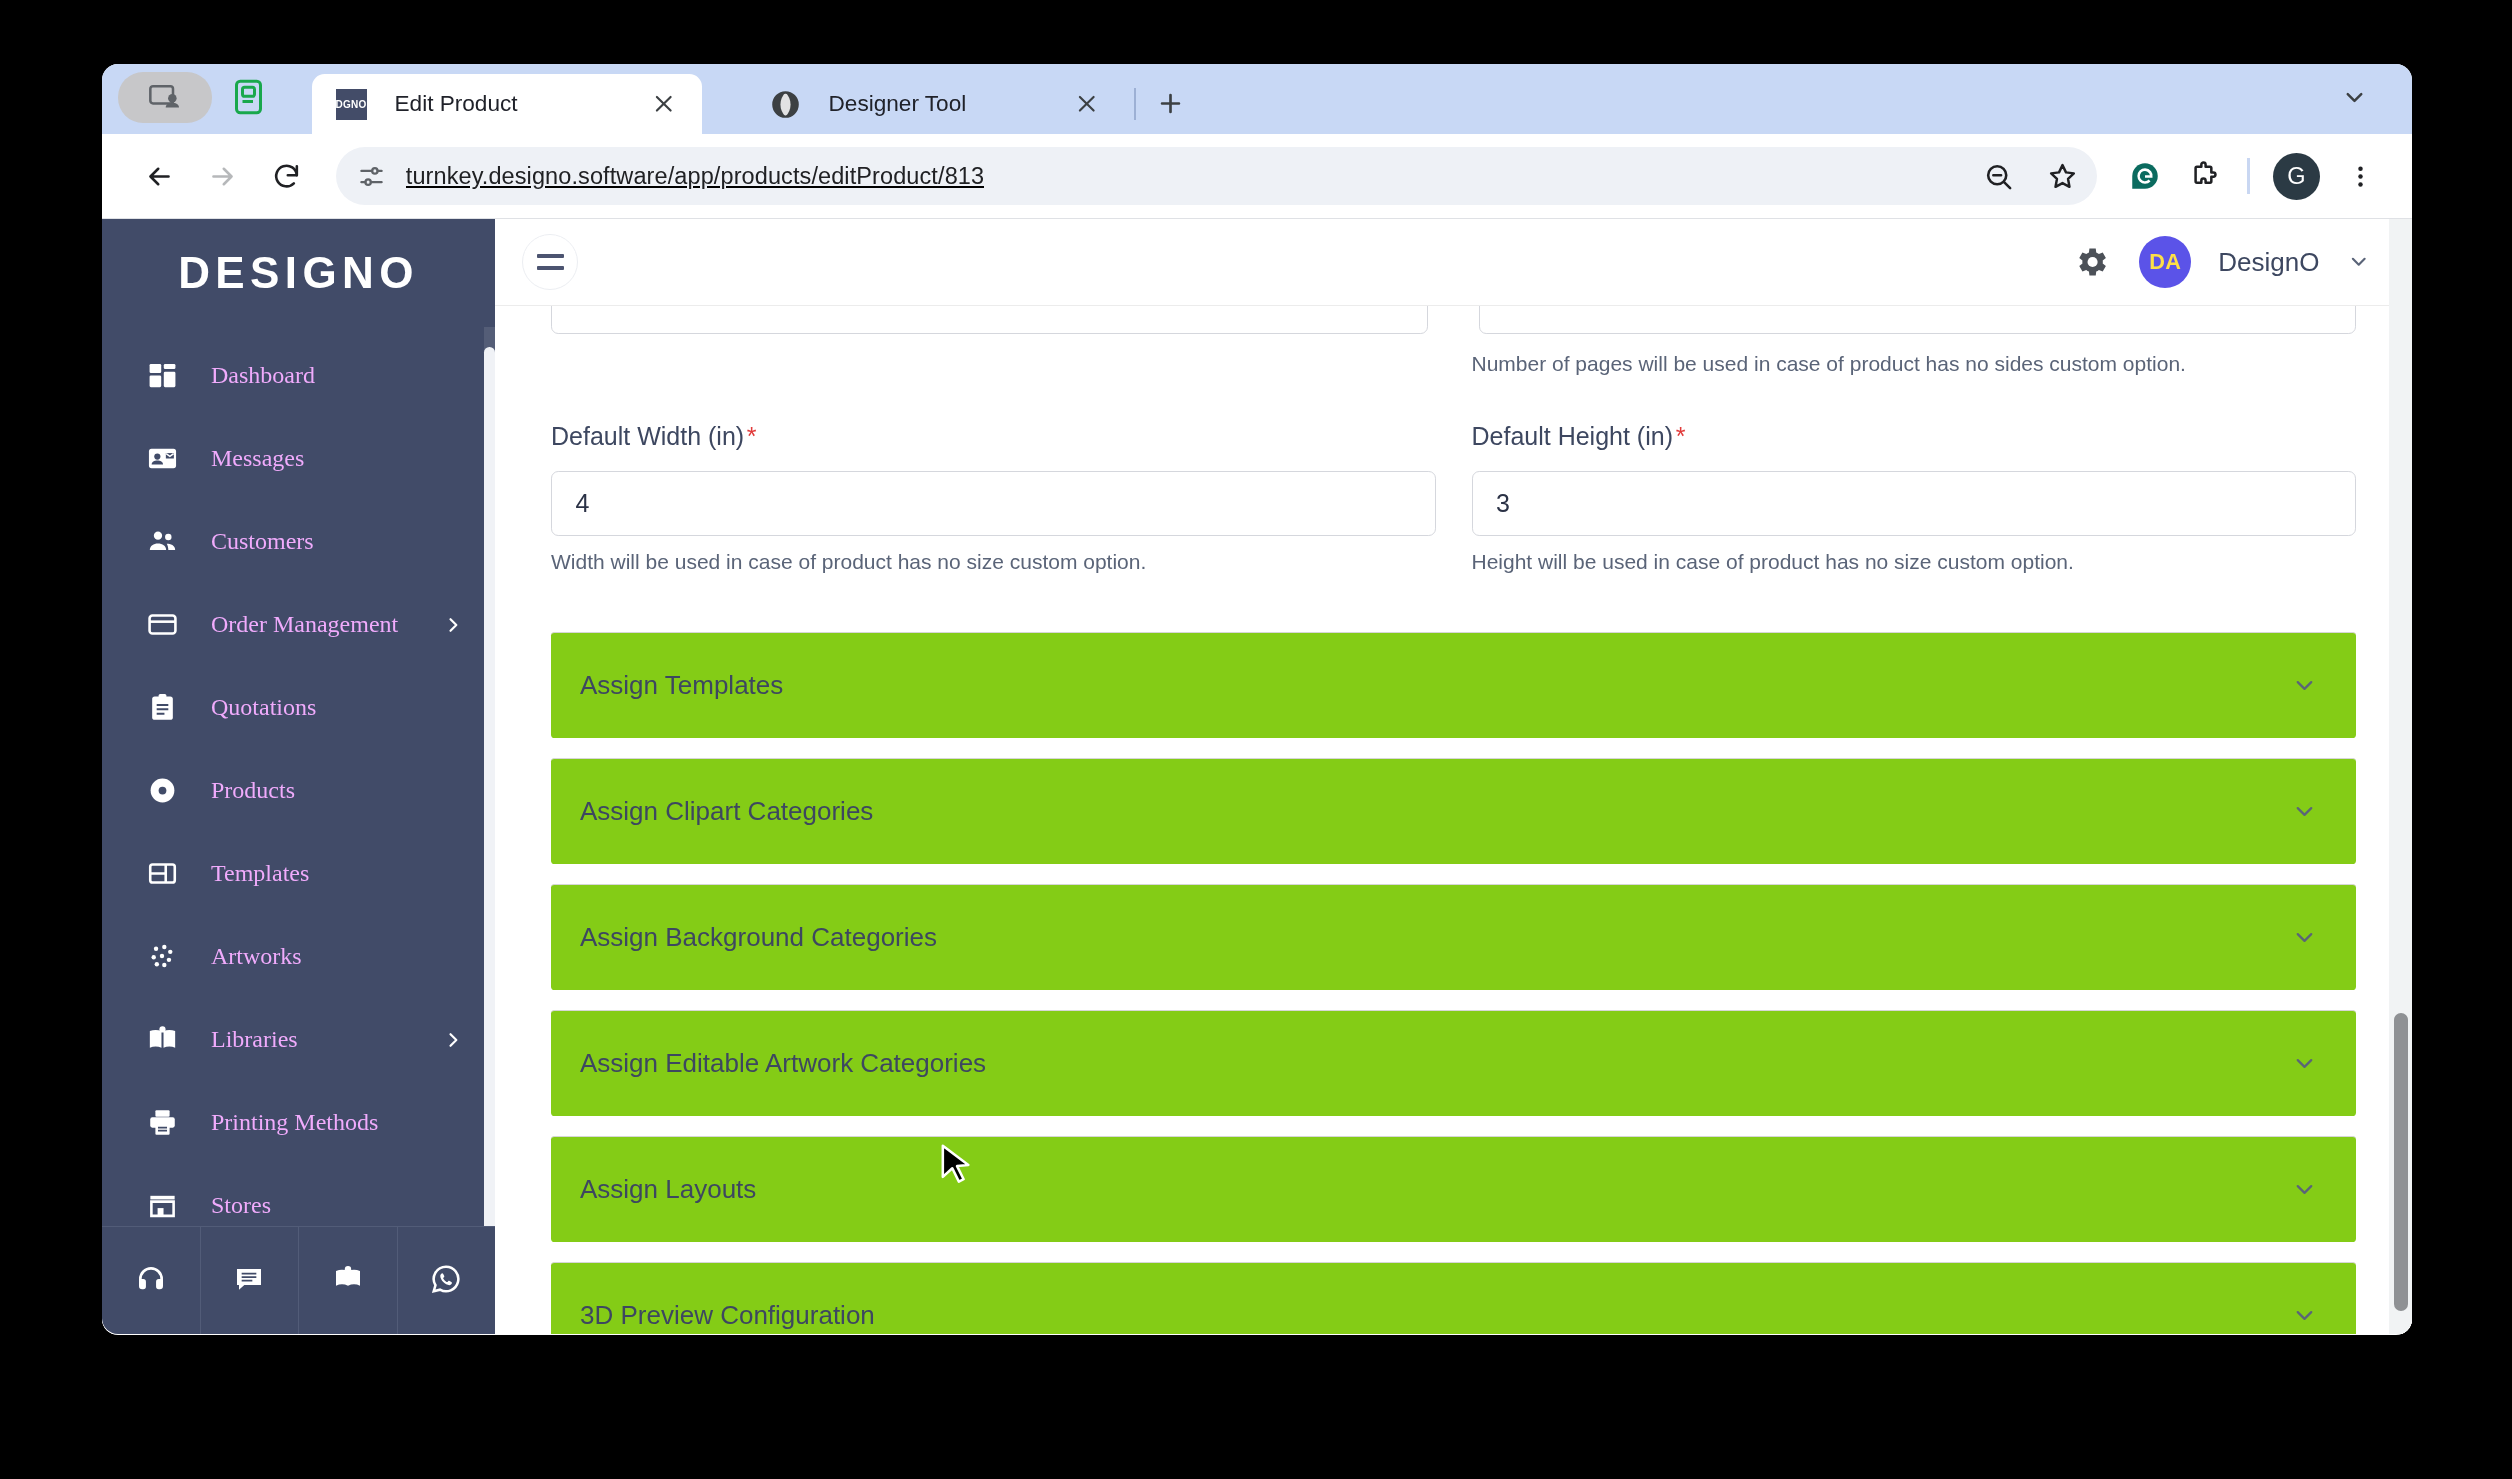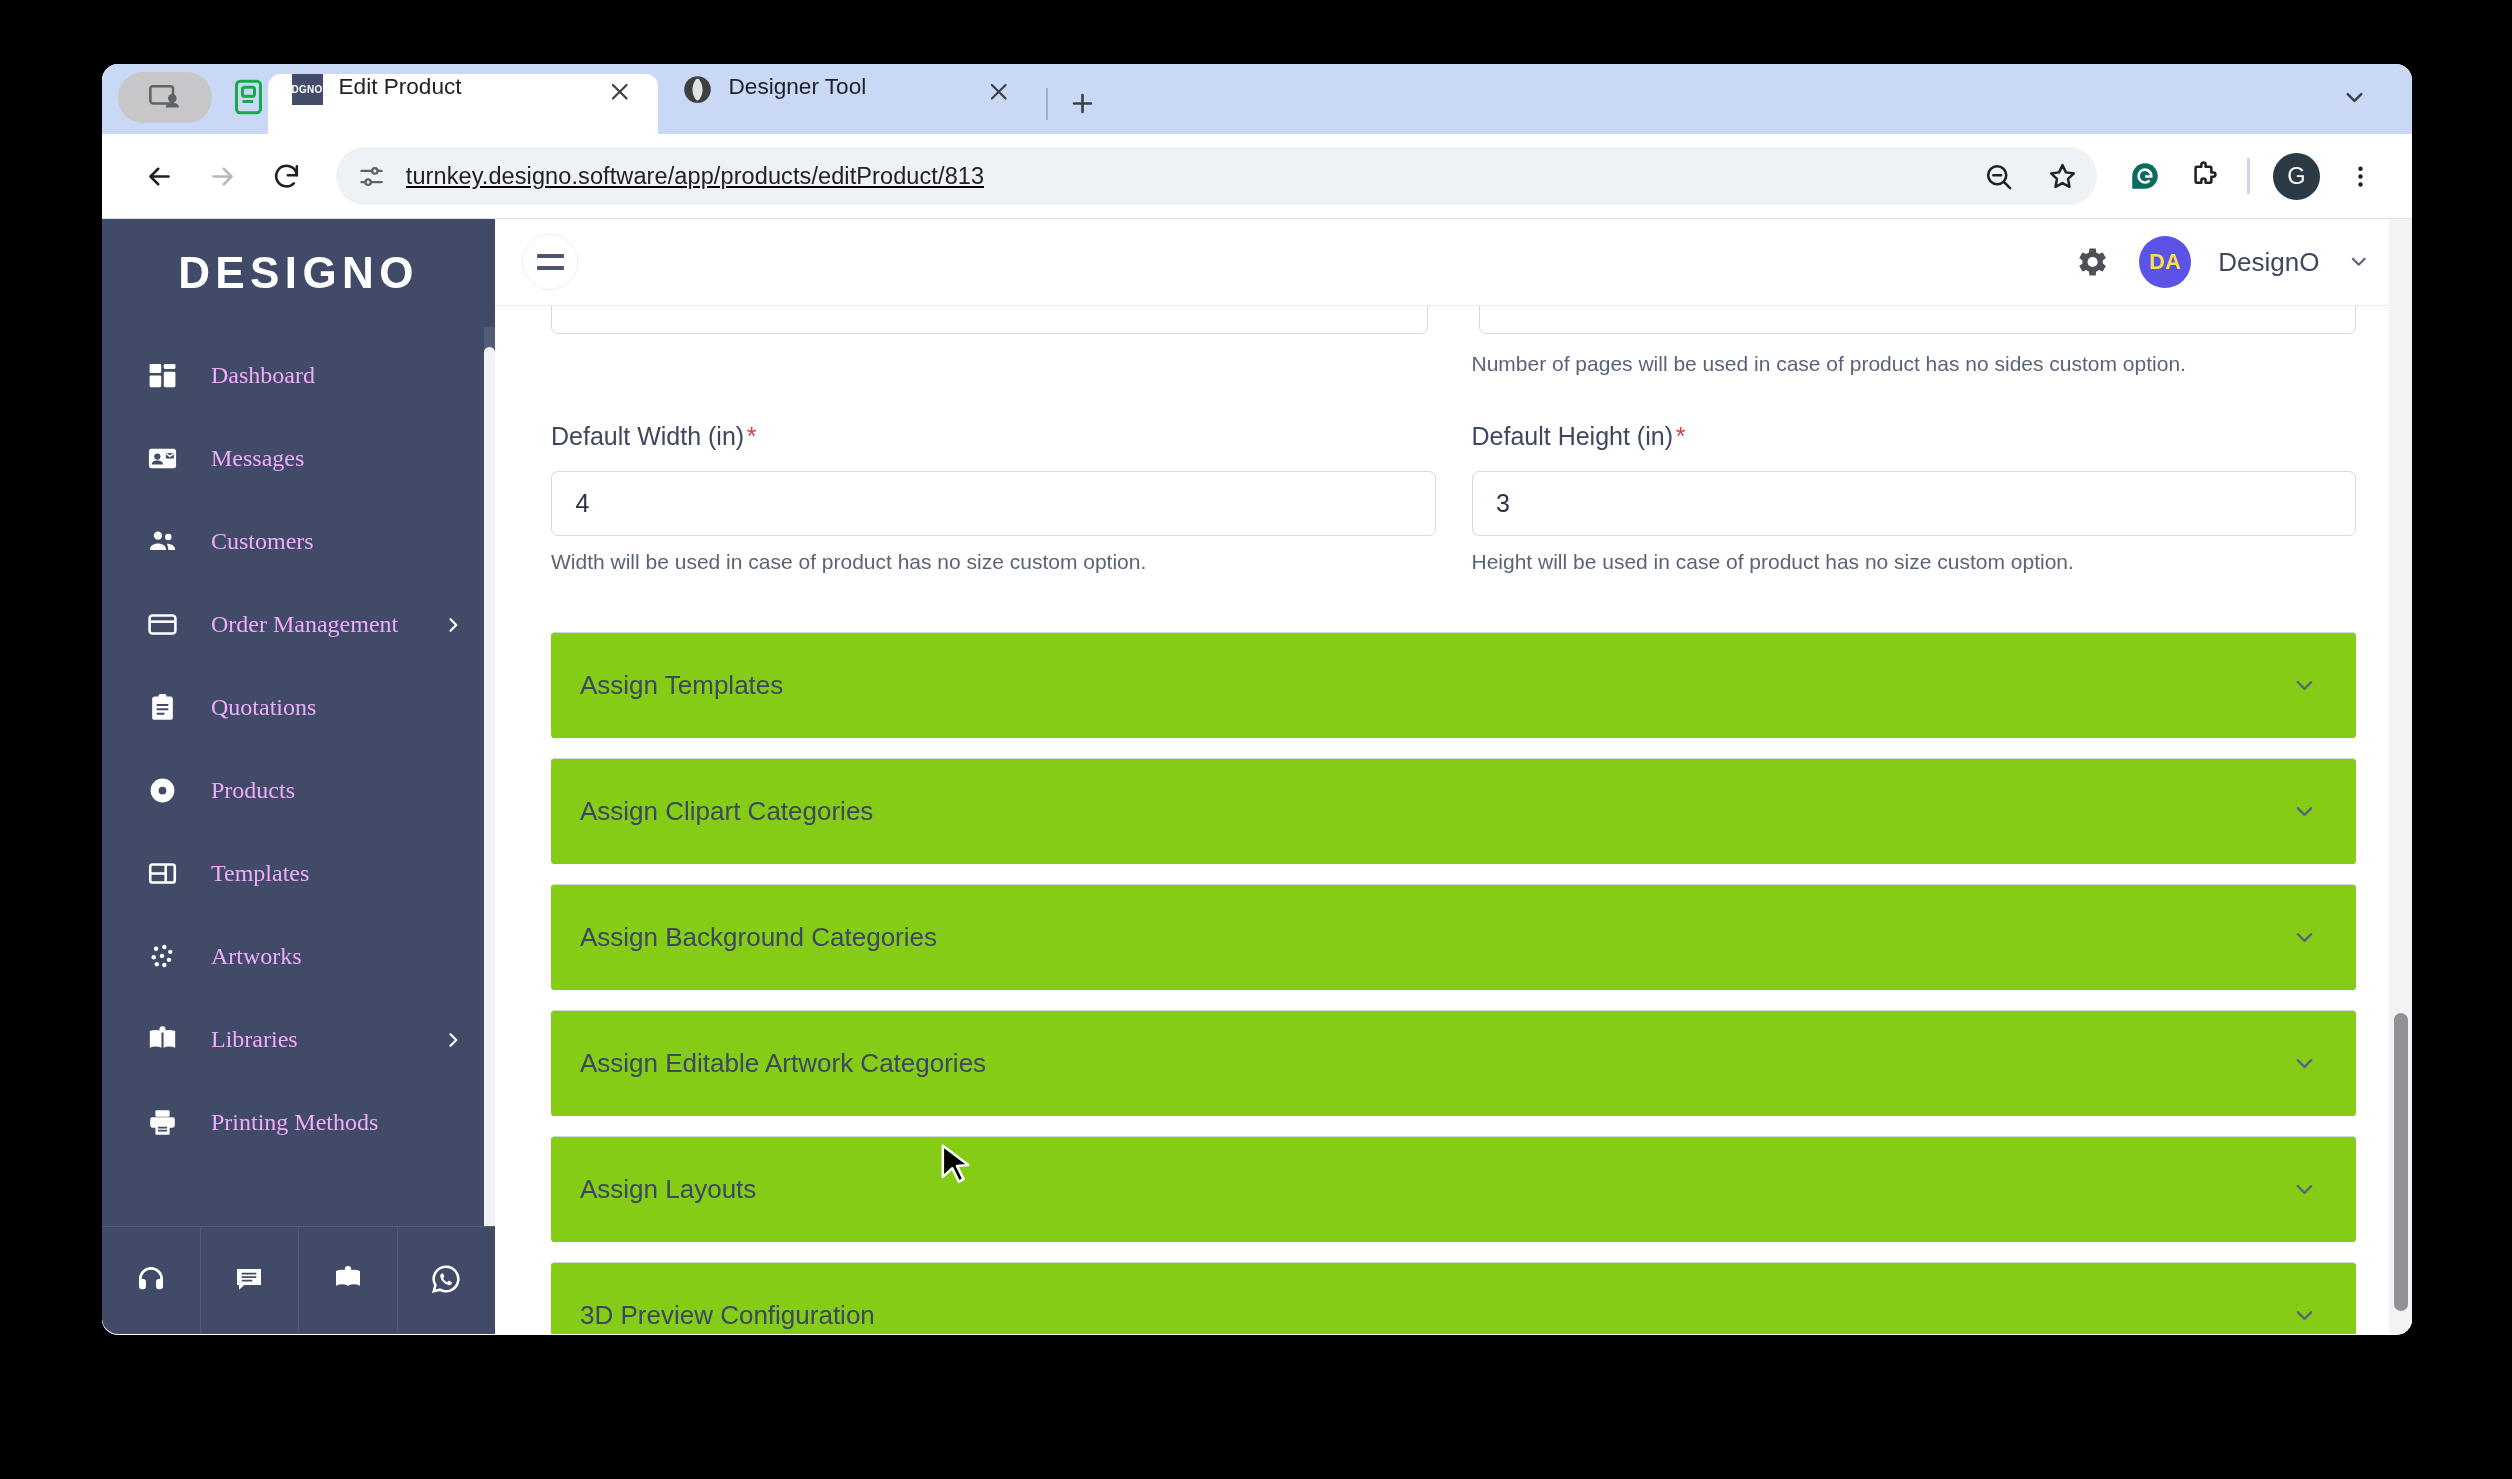--- a/index.html
+++ b/index.html
@@ -37,25 +37,26 @@
   .profile-pill {
     width: 94px; height: 51px; border-radius: 25px;
     background: #c7c7c9;
     display: flex; align-items: center; justify-content: center;
   }
   .tabstrip-app-icon { width: 40px; height: 43px; display:flex;align-items:center;justify-content:center; }
 
   .tab {
     position: relative;
     height: 60px;
-    display: flex; 
+    display: flex; align-items: center;
     padding: 0 20px 0 23.5px;
     border-radius: 12.6px 12.6px 0 0;
-    gap: 16px;
+    gap: 28px;
     min-width: 271px;
+    margin-left: 44px;
   }
   .tab.active { background: #ffffff; width: 390px; }
   .tab.inactive { width: 379px; }
   .tab-favicon { width: 31px; height: 31px; flex: 0 0 31px; display:flex;align-items:center;justify-content:center; }
   .favicon-dgno {
     width: 31px; height: 31px; background: #434c68; color: #fff;
     font-size: 10px; font-weight: 700; letter-spacing: 0.3px;
     display: flex; align-items: center; justify-content: center;
     font-family: "Liberation Sans", sans-serif;
   }
@@ -530,20 +531,30 @@
             <svg width="31" height="31" viewBox="0 0 24 24" fill="#fff">
               <rect x="6.5" y="2.5" width="11" height="5" rx=".8"></rect>
               <rect x="2.5" y="8" width="19" height="8" rx="1.6"></rect>
               <rect x="6.5" y="14" width="11" height="7.5" rx=".8"></rect>
               <path d="M8.5 16h7M8.5 18.3h7" stroke="#414b68" stroke-width="1.3"></path>
             </svg>
           </span>
           <span class="nav-label">Printing Methods</span>
         </div>
 
+        <div class="nav-item">
+          <span class="nav-icon">
+            <svg width="31" height="31" viewBox="0 0 24 24" fill="#fff">
+              <path d="M2.6 4.5h18.8v2.8H2.6z"></path>
+              <path d="M3.4 9h17.2v11H3.4z" fill="none" stroke="#fff" stroke-width="2"></path>
+              <path d="M8.2 20v-6h4.6v6z" fill="#fff"></path>
+            </svg>
+          </span>
+          <span class="nav-label">Stores</span>
+        </div>
 
         <div id="sidebar-scroll-track">
           <div id="sidebar-scroll-thumb"></div>
         </div>
       </div>
 
       <div id="sidebar-footer">
         <div class="footer-btn">
           <span>
             <svg width="32" height="32" viewBox="0 0 24 24" fill="none" stroke="#fff" stroke-width="2" stroke-linecap="round">

